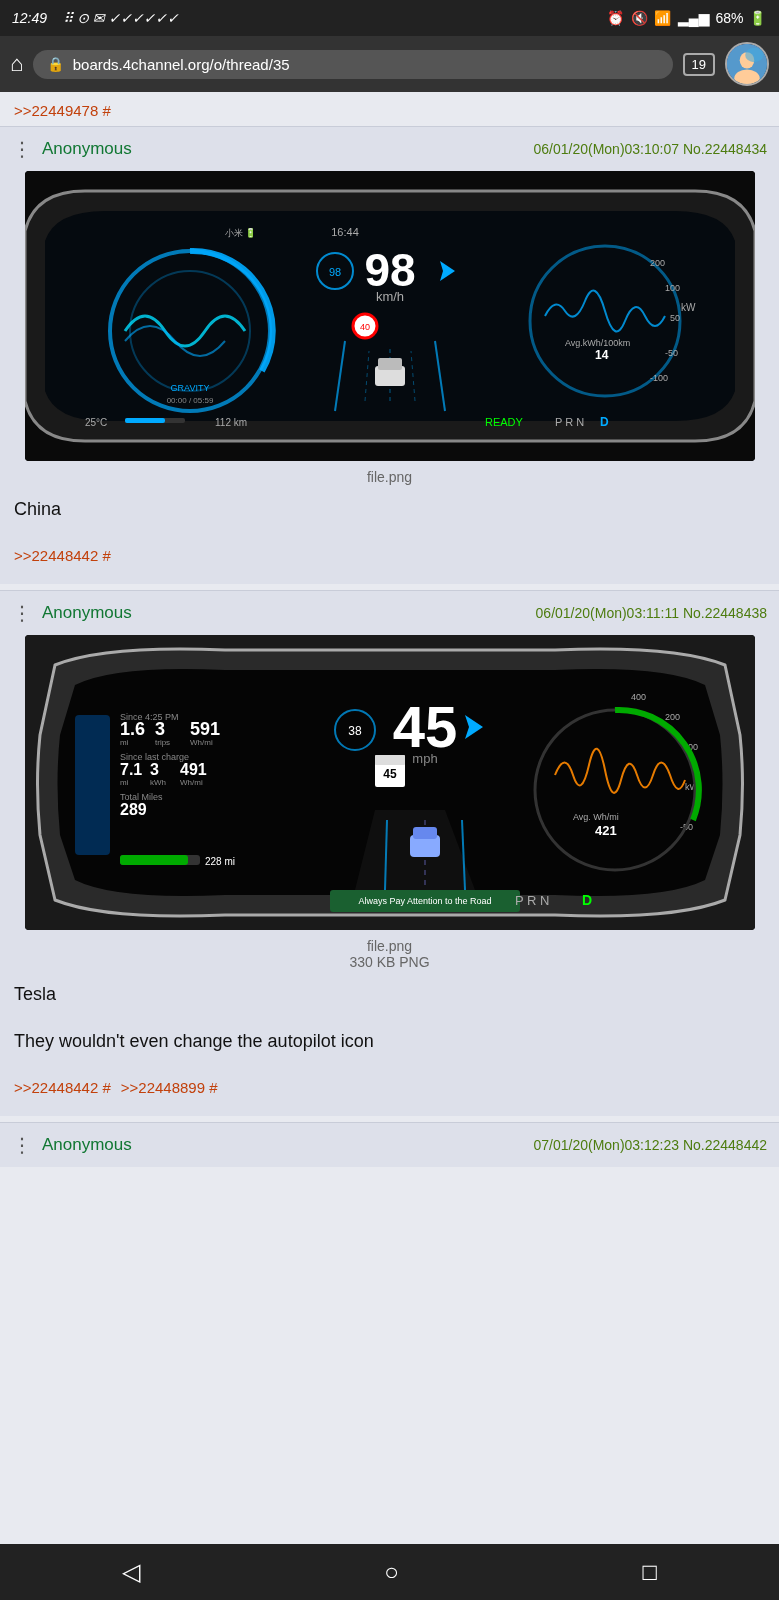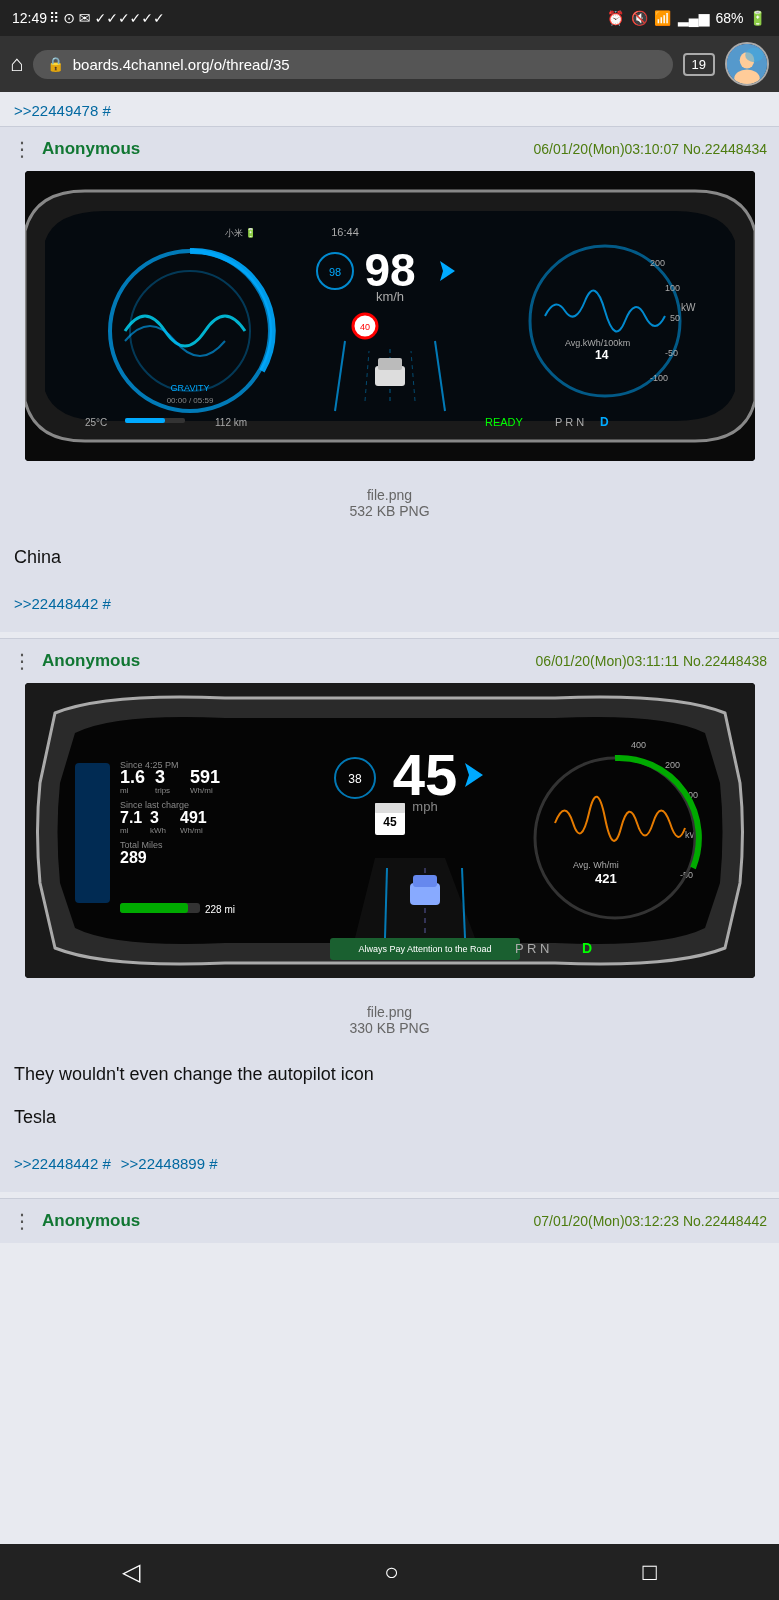--- a/index.html
+++ b/index.html
@@ -15,21 +15,21 @@
     .status-bar {
       background: #222;
       color: #fff;
       display: flex;
       align-items: center;
       justify-content: space-between;
       padding: 4px 12px;
       height: 36px;
       font-size: 14px;
     }
-    .status-left { display: flex; align-items: flex-start; gap: 2px; }
+    .status-left { display: flex; align-items: flex-start; gap: 16px; font-style: italic; }
     .status-right { display: flex; align-items: center; gap: 6px; }
 
     
     .browser-bar {
       background: #333;
       display: flex;
       align-items: center;
       padding: 8px 10px;
       gap: 10px;
       height: 56px;
@@ -86,21 +86,21 @@
       background: #e8eaf0;
       min-height: 1508px;
     }
 
     
     .reply-link-bar {
       padding: 10px 14px 6px 14px;
       background: #e8eaf0;
     }
     .reply-link {
-      color: #0369a1;
+      color: #c2410c;
       text-decoration: none;
       font-size: 15px;
     }
 
     
     .post {
       background: #dde0ea;
       margin: 0 0 6px 0;
       padding: 10px 12px 14px 12px;
       border-top: 1px solid #c8ccd8;
@@ -111,21 +111,21 @@
       gap: 10px;
       margin-bottom: 10px;
     }
     .post-menu-icon {
       font-size: 20px;
       color: #555;
       cursor: pointer;
     }
     .post-author {
       color: #117733;
-      font-weight: bold;
+      font-weight: normal;
       font-size: 17px;
     }
     .post-meta {
       color: #4d7c0f;
       font-size: 14px;
       margin-left: auto;
     }
 
     
     .post-image-container {
@@ -138,21 +138,21 @@
       overflow: hidden;
       display: inline-block;
       width: 100%;
       max-width: 730px;
     }
 
     .file-info {
       color: #666;
       font-size: 14px;
       text-align: center;
-      margin: 22px 0;
+      margin: 4px 0;
     }
 
     
     .post-body {
       font-size: 18px;
       color: #111;
       padding: 6px 2px;
     }
 
     
@@ -306,21 +306,20 @@
 
           <path d="M520,145 Q530,125 540,140 Q550,155 560,130 Q570,105 580,140 Q590,175 600,150 Q610,125 620,145 Q630,165 640,145" fill="none" stroke="#0af" stroke-width="2" opacity="0.8"></path>
           <text x="540" y="175" fill="#aaa" font-size="9">Avg.kWh/100km</text>
           <text x="570" y="188" fill="#fff" font-size="12" font-weight="bold">14</text>
 
           <text x="656" y="140" fill="#aaa" font-size="10">kW</text>
         </svg>
       </div>
       <div class="file-info">
         <div>file.png</div>
-        <div>532 KB PNG</div>
       </div>
     </div>
 
     <div class="post-body">China</div>
 
     <div class="reply-links-bar">
       <a class="reply-link">&gt;&gt;22448442 #</a>
     </div>
   </div>
 
@@ -413,22 +412,22 @@
           <text x="548" y="185" fill="#aaa" font-size="9">Avg. Wh/mi</text>
           <text x="570" y="200" fill="#fff" font-size="13" font-weight="bold">421</text>
         </svg>
       </div>
       <div class="file-info">
         <div>file.png</div>
         <div>330 KB PNG</div>
       </div>
     </div>
 
+    <div class="post-body" style="margin-bottom:14px;">Tesla</div>
     <div class="post-body" style="margin-bottom:10px;">They wouldn't even change the autopilot icon</div>
-    <div class="post-body" style="margin-bottom:14px;">Tesla</div>
 
     <div class="reply-links-bar">
       <a class="reply-link">&gt;&gt;22448442 #</a>
       <a class="reply-link">&gt;&gt;22448899 #</a>
     </div>
   </div>
 
   <div class="partial-post">
     <div class="partial-post-header">
       <span class="post-menu-icon">⋮</span>

